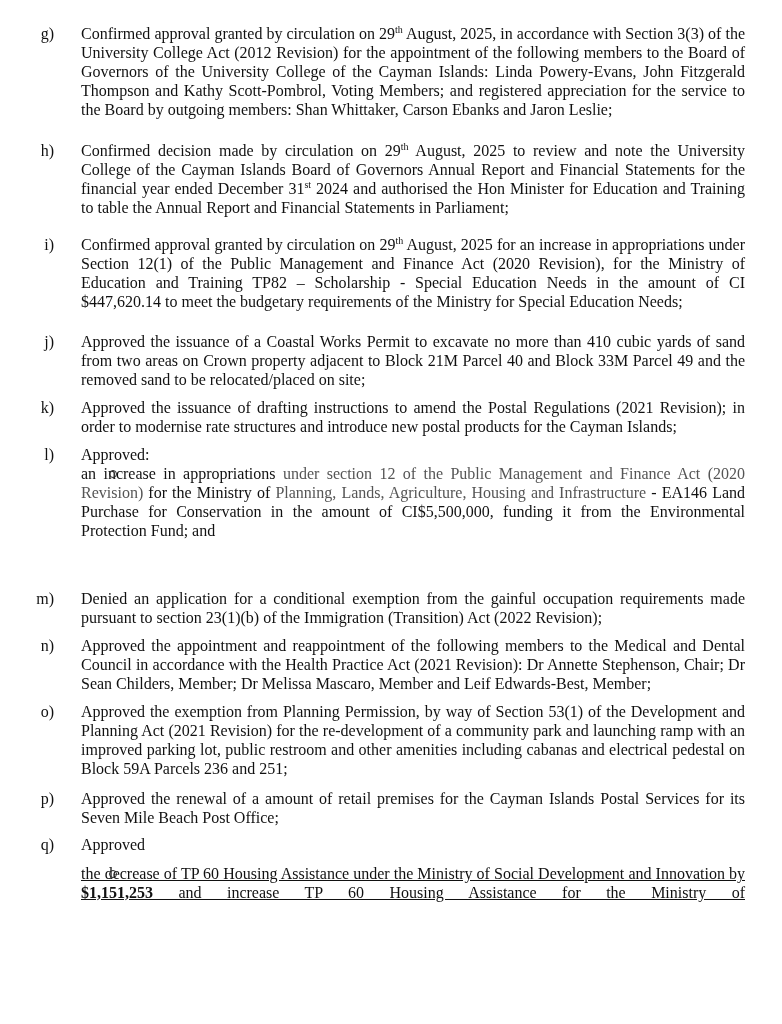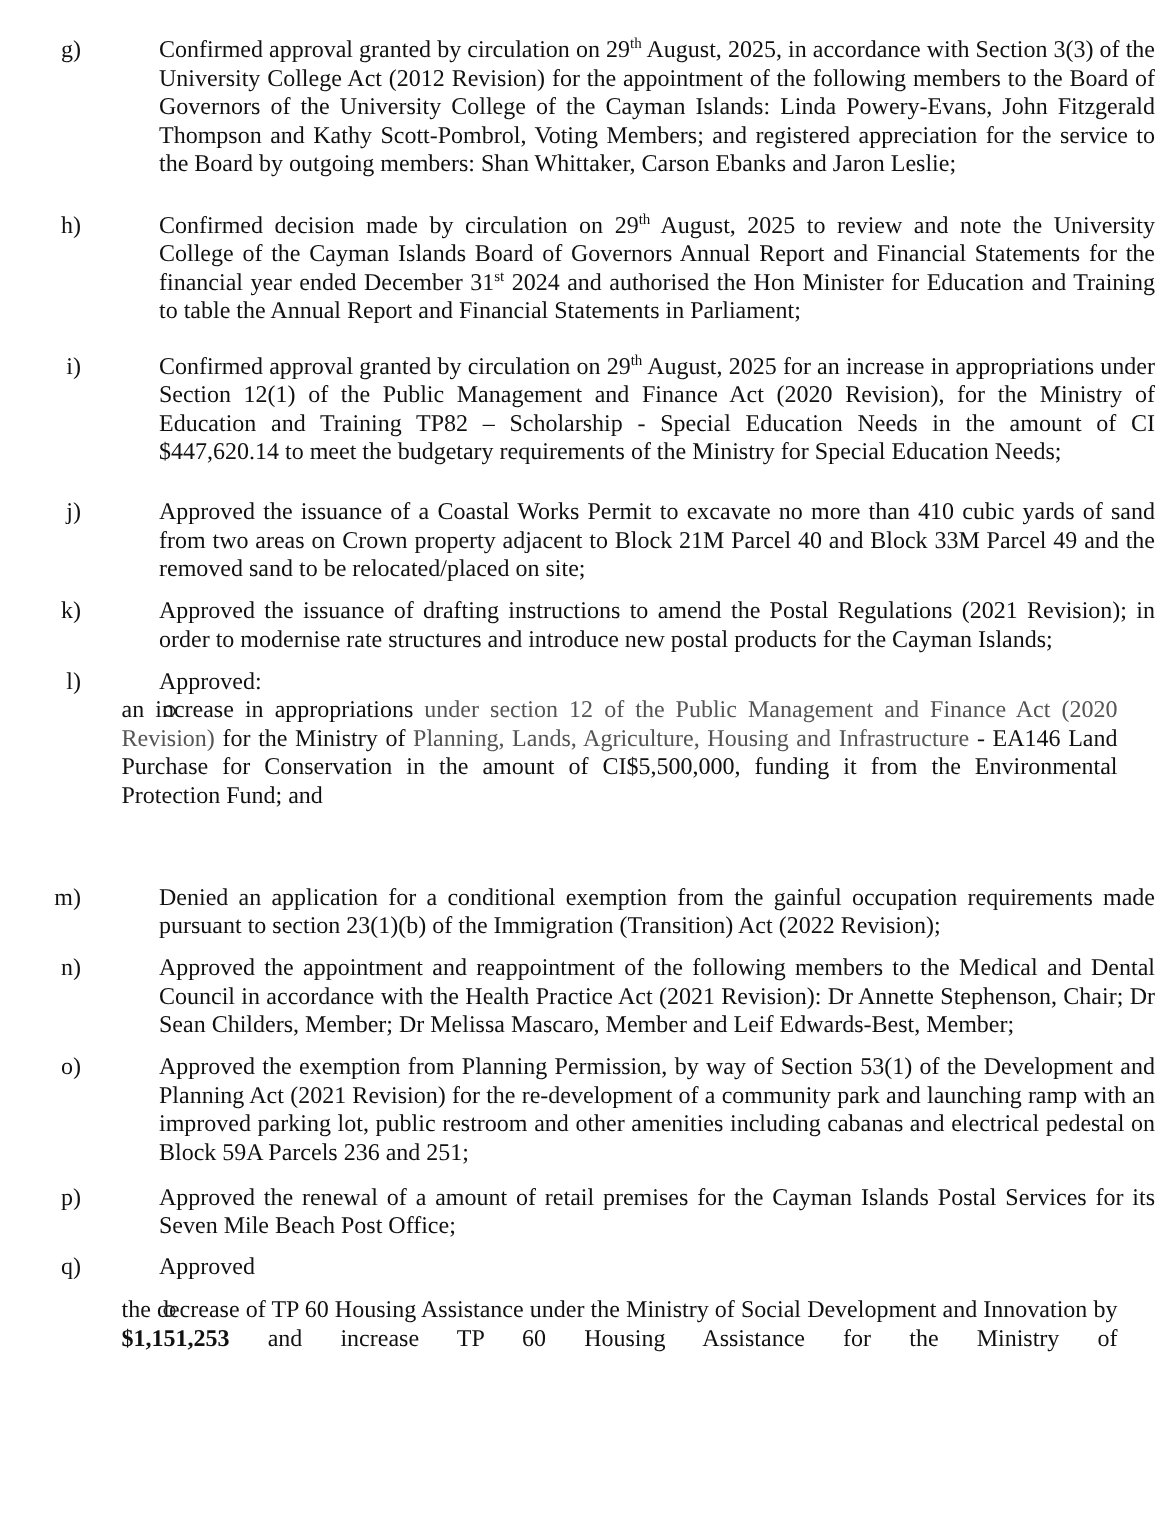--- a/index.html
+++ b/index.html
@@ -9,21 +9,21 @@
     font-size: 16px; color: #111111;
   }
   .doc { position: absolute; left: 0; top: 0; width: 782px; height: 1024px; }
   .item { position: absolute; left: 0; width: 782px; }
   .label {
     position: absolute; left: 0; width: 54px; text-align: right;
     line-height: 19px;
   }
   .text {
     position: absolute; left: 81px; width: 664px;
-    line-height: 19px; text-align: justify; margin-left: 25px;
+    line-height: 19px; text-align: justify;
   }
   .text.last-left { text-align-last: left; }
   .bullets { position: absolute; left: 81px; width: 664px; }
   .bullet { position: relative; line-height: 19px; }
   .bullet .dot {
     position: absolute; left: 28px; top: 6px; width: 6px; height: 6px;
     border: 1.2px solid #222; border-radius: 50%;
   }
   .bullet .btext {
     text-align: justify; text-align-last: left;
@@ -92,18 +92,18 @@
     <span class="label">p)</span>
     <div class="text last-left">Approved the renewal of a amount of retail premises for the Cayman Islands Postal Services for its Seven Mile Beach Post Office;</div>
   </div>
 
   <div class="item" style="top:835px;">
     <span class="label">q)</span>
     <div class="text last-left">Approved</div>
     <div class="bullets" style="top:29px;">
       <div class="bullet">
         <span class="dot"></span>
-        <div class="btext" style="text-align-last: justify;"><span>the decrease of TP 60 Housing Assistance under the Ministry of Social Development and Innovation by </span><b>$1,151,253</b><span> and increase TP 60 Housing Assistance for the Ministry of</span></div>
+        <div class="btext" style="text-align-last: justify; text-decoration: underline;"><span>the decrease of TP 60 Housing Assistance under the Ministry of Social Development and Innovation by </span><b>$1,151,253</b><span> and increase TP 60 Housing Assistance for the Ministry of</span></div>
       </div>
     </div>
   </div>
 
 </div>
 
 </body></html>

